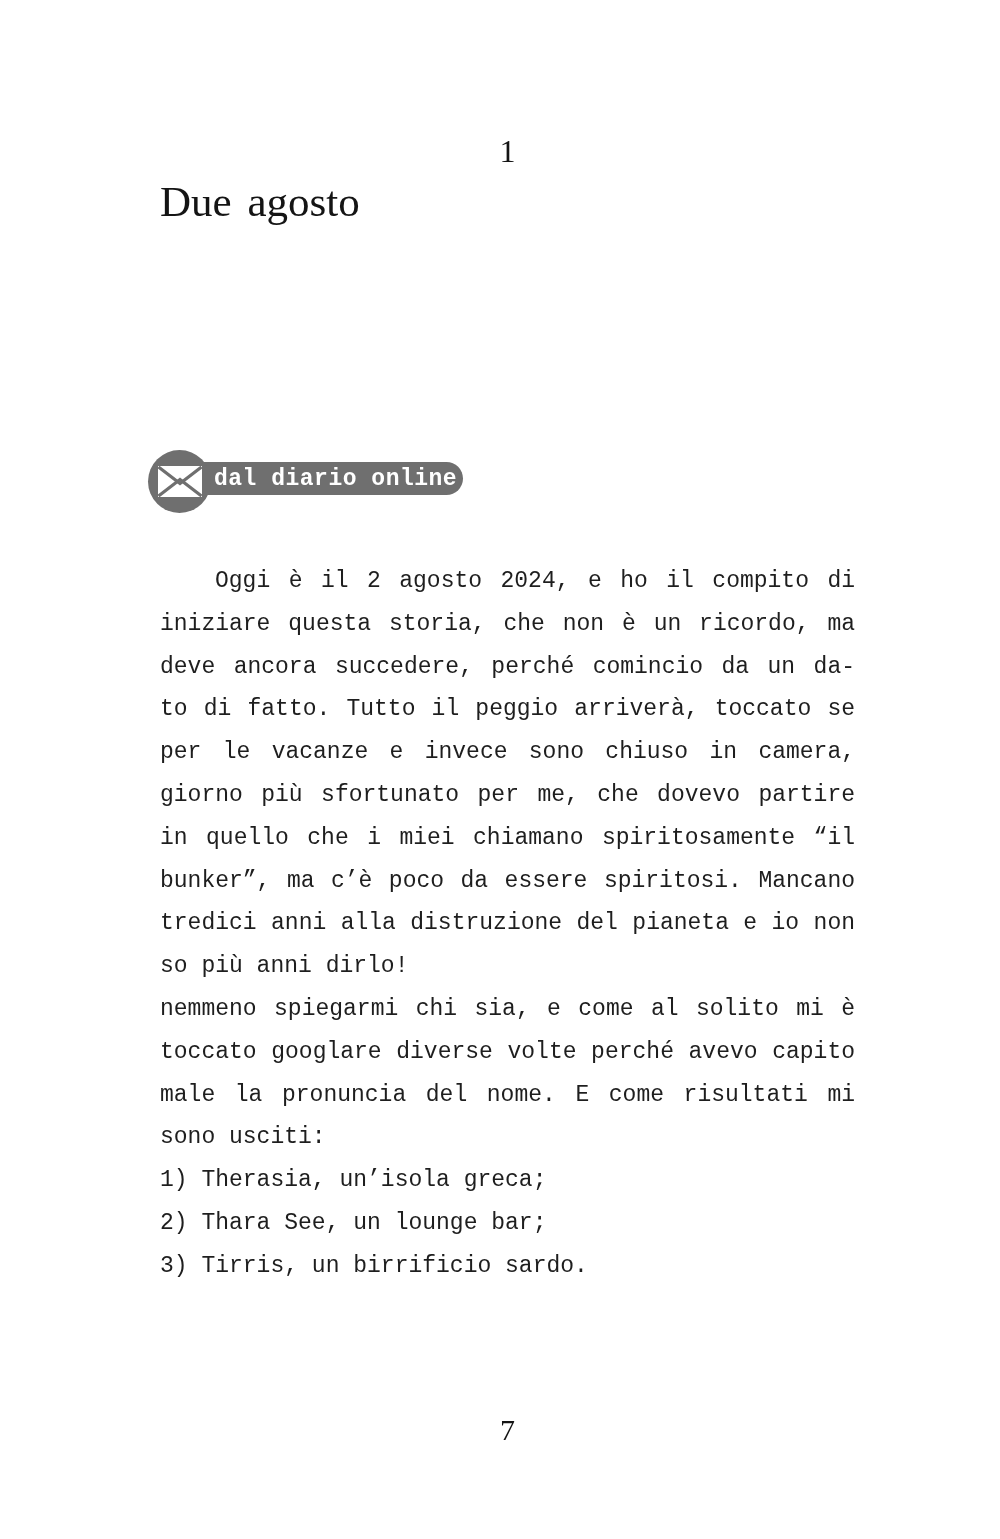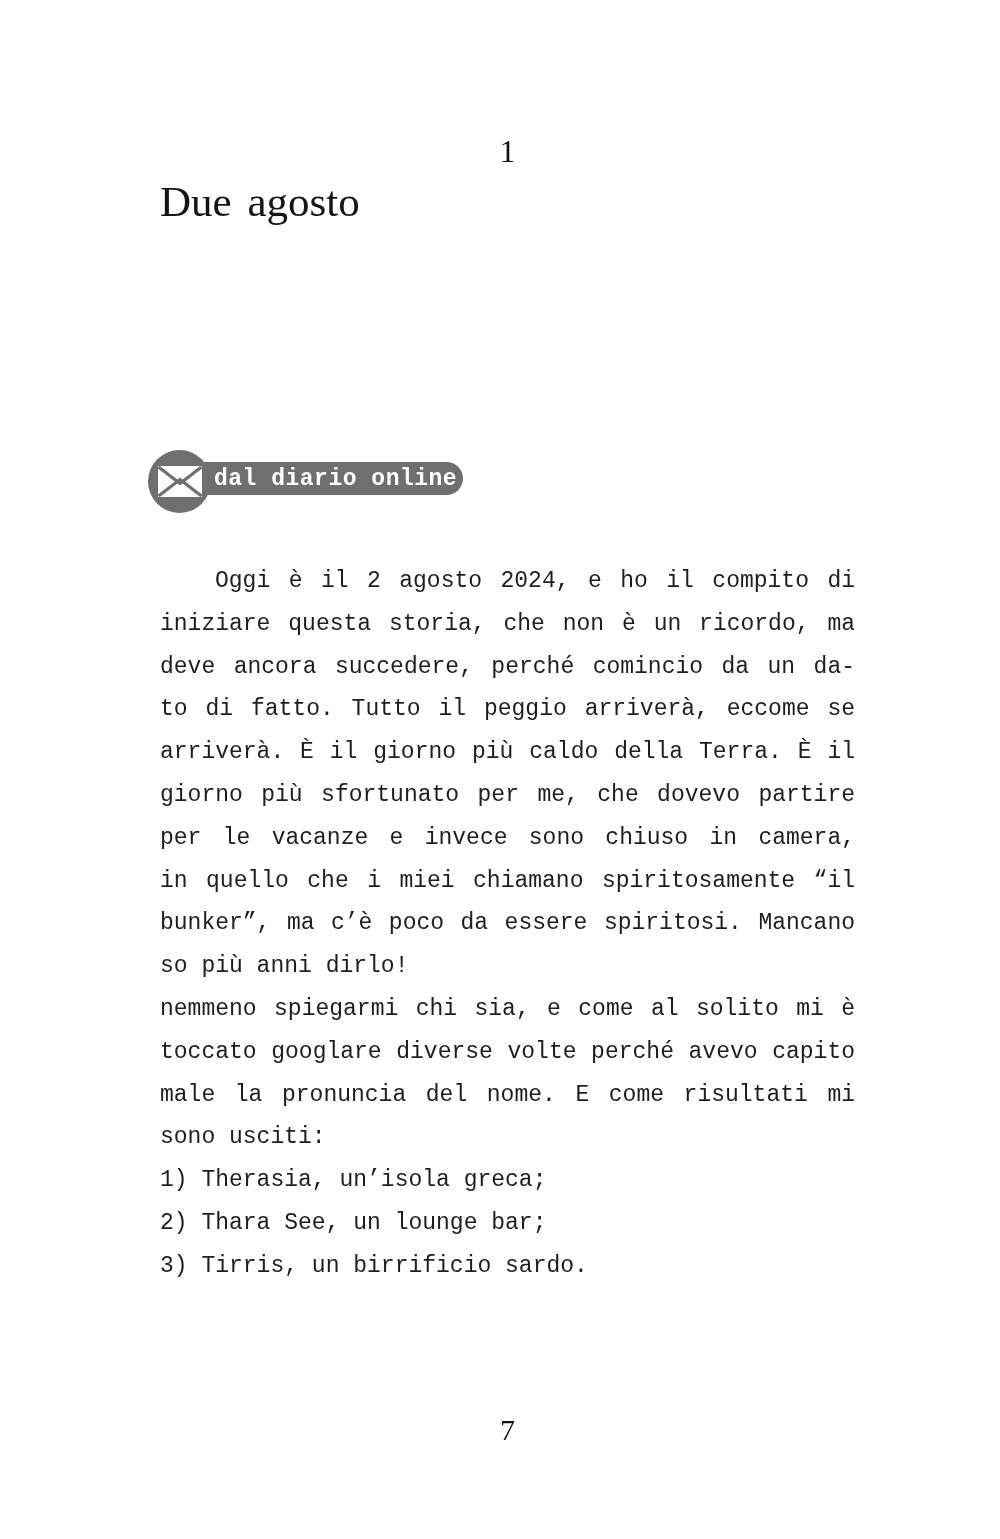--- a/index.html
+++ b/index.html
@@ -80,26 +80,26 @@
         <path d="M1.5 31 L23 14.5 L44.5 31" fill="none" stroke="#6f6f6f" stroke-width="3.2"></path>
       </svg>
     </span>
   </div>
 </div>
 
 <div class="body-text">
   <div class="ln j ind">Oggi è il 2 agosto 2024, e ho il compito di</div>
   <div class="ln j">iniziare questa storia, che non è un ricordo, ma</div>
   <div class="ln j">deve ancora succedere, perché comincio da un da-</div>
-  <div class="ln j">to di fatto. Tutto il peggio arriverà, eccome se</div>
-  <div class="ln j">arriverà. È il giorno più caldo della Terra. È il</div>
+  <div class="ln j">to di fatto. Tutto il peggio arriverà, toccato se</div>
+  <div class="ln j">per le vacanze e invece sono chiuso in camera,</div>
   <div class="ln j">giorno più sfortunato per me, che dovevo partire</div>
-  <div class="ln j">per le vacanze e invece sono chiuso in camera,</div>
   <div class="ln j">in quello che i miei chiamano spiritosamente “il</div>
   <div class="ln j">bunker”, ma c’è poco da essere spiritosi. Mancano</div>
+  <div class="ln j">tredici anni alla distruzione del pianeta e io non</div>
   <div class="ln">so più anni dirlo!</div>
   <div class="ln j">nemmeno spiegarmi chi sia, e come al solito mi è</div>
   <div class="ln j">toccato googlare diverse volte perché avevo capito</div>
   <div class="ln j">male la pronuncia del nome. E come risultati mi</div>
   <div class="ln">sono usciti:</div>
   <div class="ln">1) Therasia, un’isola greca;</div>
   <div class="ln">2) Thara See, un lounge bar;</div>
   <div class="ln">3) Tirris, un birrificio sardo.</div>
 </div>
 

